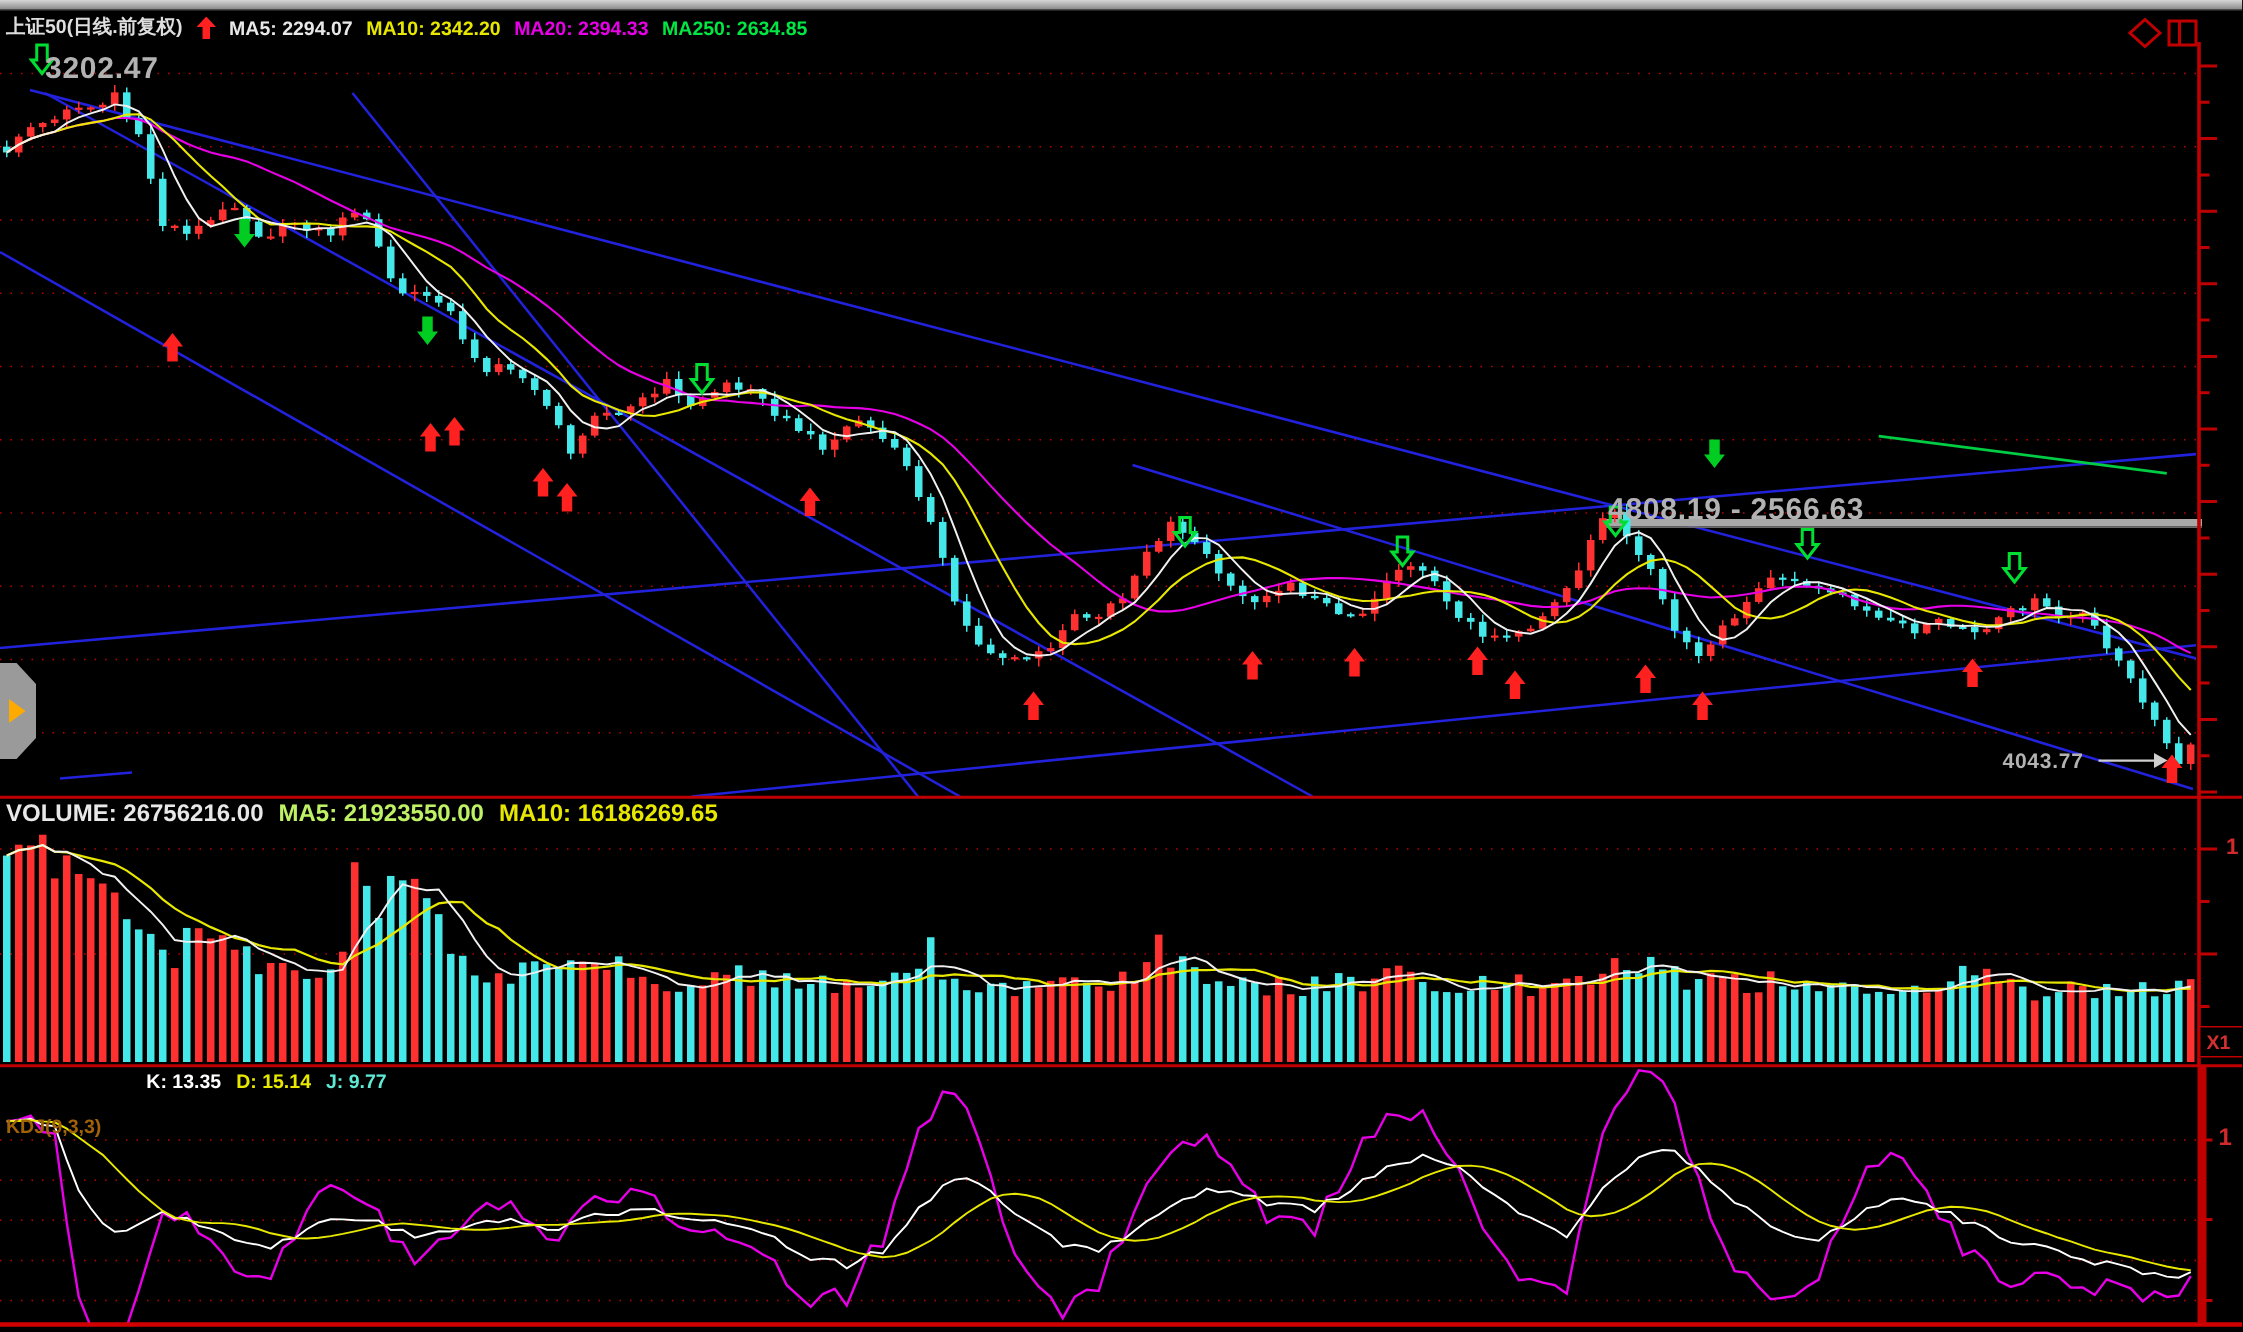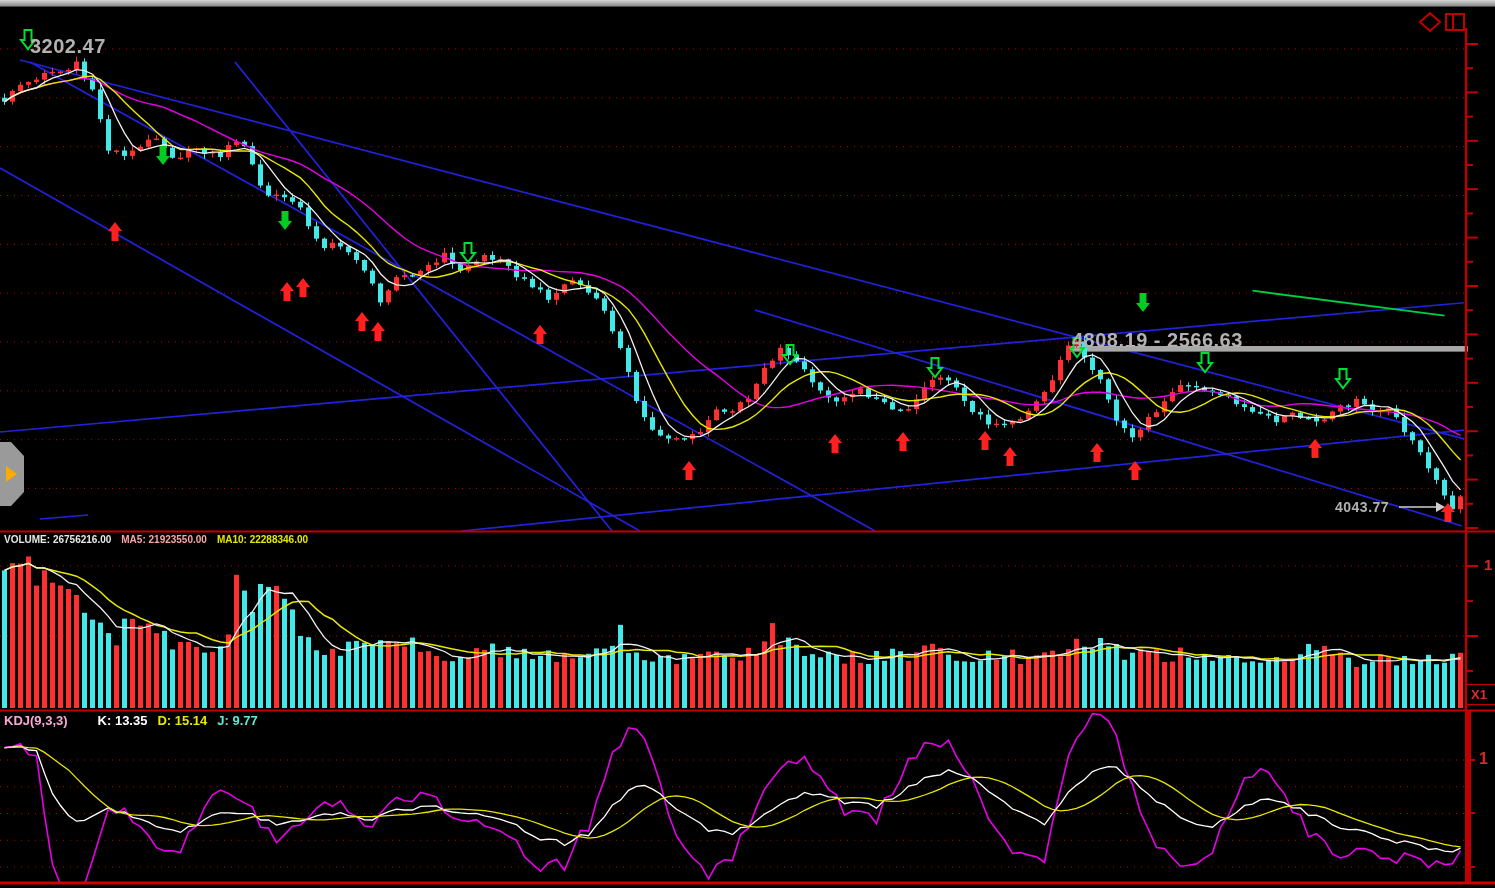--- a/index.html
+++ b/index.html
@@ -3,21 +3,21 @@
 <meta charset="utf-8">
 <style>
   html,body{margin:0;padding:0;background:#000;}
   .screen{position:relative;width:1495px;height:888px;background:#000;overflow:hidden;
           font-family:"Liberation Sans",sans-serif;-webkit-font-smoothing:none;}
   .topstrip{position:absolute;left:0;top:0;width:100%;height:7px;
             background:linear-gradient(#d6d6d6,#8d8d8d);border-bottom:1px solid #4a4a4a;box-sizing:border-box;}
   .hdr{position:absolute;left:4px;top:9px;display:flex;align-items:center;gap:9px;
        font-size:13px;font-weight:bold;white-space:nowrap;z-index:5;}
   .hdr .t{color:#dedede;}
-  .vol-hdr{position:absolute;left:4px;top:534px;display:flex;gap:10px;font-size:10px;font-weight:bold;z-index:5;}
+  .vol-hdr{position:absolute;left:4px;top:534px;display:flex;gap:10px;font-size:16px;font-weight:bold;z-index:5;}
   .kdj-hdr{position:absolute;left:4px;top:713px;display:flex;gap:10px;font-size:13px;font-weight:bold;z-index:5;}
   .price-label{position:absolute;color:#b2b2b2;font-size:20px;font-weight:bold;letter-spacing:.5px;z-index:4;}
   .price-label.small{font-size:14px;}
   .ax-label{position:absolute;color:#d22a2a;font-weight:bold;z-index:6;}
   .x1box{position:absolute;left:1466px;top:684px;width:44px;height:19px;border:1px solid #c00000;
          color:#d23030;font-size:13px;font-weight:bold;padding-left:4px;line-height:19px;z-index:6;background:#000;}
   .tab{position:absolute;left:0;top:442px;width:24px;height:64px;background:#9a9a9a;z-index:6;
        clip-path:polygon(0 0,46% 0,100% 22%,100% 78%,46% 100%,0 100%);}
   .tab .tri{position:absolute;left:6px;top:24px;width:0;height:0;
             border-left:11px solid #ffaa00;border-top:8px solid transparent;border-bottom:8px solid transparent;}
@@ -696,20 +696,32 @@
         <line x1="1466" y1="566" x2="1478" y2="566" stroke="#c00000" stroke-width="2"></line>
         <line x1="1466" y1="601" x2="1473" y2="601" stroke="#c00000" stroke-width="2"></line>
         <line x1="1466" y1="636" x2="1478" y2="636" stroke="#c00000" stroke-width="2"></line>
         <line x1="1466" y1="671" x2="1473" y2="671" stroke="#c00000" stroke-width="2"></line>
         <line x1="1466" y1="760" x2="1475" y2="760" stroke="#c00000" stroke-width="2"></line>
         <line x1="1466" y1="813" x2="1475" y2="813" stroke="#c00000" stroke-width="2"></line>
         <line x1="1466" y1="867" x2="1475" y2="867" stroke="#c00000" stroke-width="2"></line>
       </g>
     </svg>
 
+  <div class="hdr">
+    <span class="t">上证50(日线.前复权)</span>
+    <span style="display:inline-flex;">
+      <svg width="13" height="15" viewBox="0 0 13 15">
+          <path d="M6.5 0 L13 7 L9 7 L9 15 L4 15 L4 7 L0 7 Z" fill="#ff2020"></path>
+        </svg>
+    </span>
+    <span class="ma-label" style="color: rgb(232, 232, 232);">MA5: 2294.07</span>
+    <span class="ma-label" style="color: rgb(231, 231, 0);">MA10: 2342.20</span>
+    <span class="ma-label" style="color: rgb(231, 0, 231);">MA20: 2394.33</span>
+    <span class="ma-label" style="color: rgb(0, 231, 68);">MA250: 2634.85</span>
+  </div>
 
   <span style="position:absolute;left:1418px;top:11px;z-index:6;">
     <svg width="24" height="22" viewBox="0 0 24 22">
         <path d="M12 2 L22 11 L12 20 L2 11 Z" fill="none" stroke="#c00000" stroke-width="2"></path>
       </svg>
   </span>
   <span style="position:absolute;left:1444px;top:11px;z-index:6;">
     <svg width="22" height="22" viewBox="0 0 22 22">
         <rect x="2" y="3" width="18" height="16" fill="none" stroke="#c00000" stroke-width="2"></rect>
         <line x1="9" y1="3" x2="9" y2="19" stroke="#c00000" stroke-width="2"></line>
@@ -719,26 +731,26 @@
   <div class="price-label" style="left:30px;top:35px;">3202.47</div>
   <div class="price-label" style="left:1072px;top:329px;">4808.19 - 2566.63</div>
   <div class="price-label small" style="left:1335px;top:499px;">4043.77</div>
 
   <div class="tab">
     <span class="tri"></span>
   </div>
 
   <div class="vol-hdr">
     <span class="vol-label" style="color: rgb(232, 232, 232);">VOLUME: 26756216.00</span>
-    <span class="vol-label" style="color: #fca5a5;">MA5: 21923550.00</span>
-    <span class="vol-label" style="color: rgb(231, 231, 0);">MA10: 22288346.00</span>
+    <span class="vol-label" style="color: #bef264;">MA5: 21923550.00</span>
+    <span class="vol-label" style="color: rgb(231, 231, 0);">MA10: 16186269.65</span>
   </div>
 
   <div class="kdj-hdr">
-    <span class="kdj-label" style="color: #f9a8d4;">KDJ(9,3,3)</span>
+    <span class="kdj-label" style="color: #a16207; margin-top: 30px;">KDJ(9,3,3)</span>
     <span class="kdj-label" style="color: rgb(255, 255, 255); padding-left: 20px;">K: 13.35</span>
     <span class="kdj-label" style="color: rgb(231, 231, 0); text-align: right;">D: 15.14</span>
     <span class="kdj-label" style="color: #5eead4;">J: 9.77</span>
   </div>
 
   <div class="ax-label" style="left:1484px;top:556px;font-size:15px;">1</div>
   <div class="x1box">X1</div>
   <div class="ax-label" style="left:1479px;top:750px;font-size:16px;">1</div>
 </div>
 

